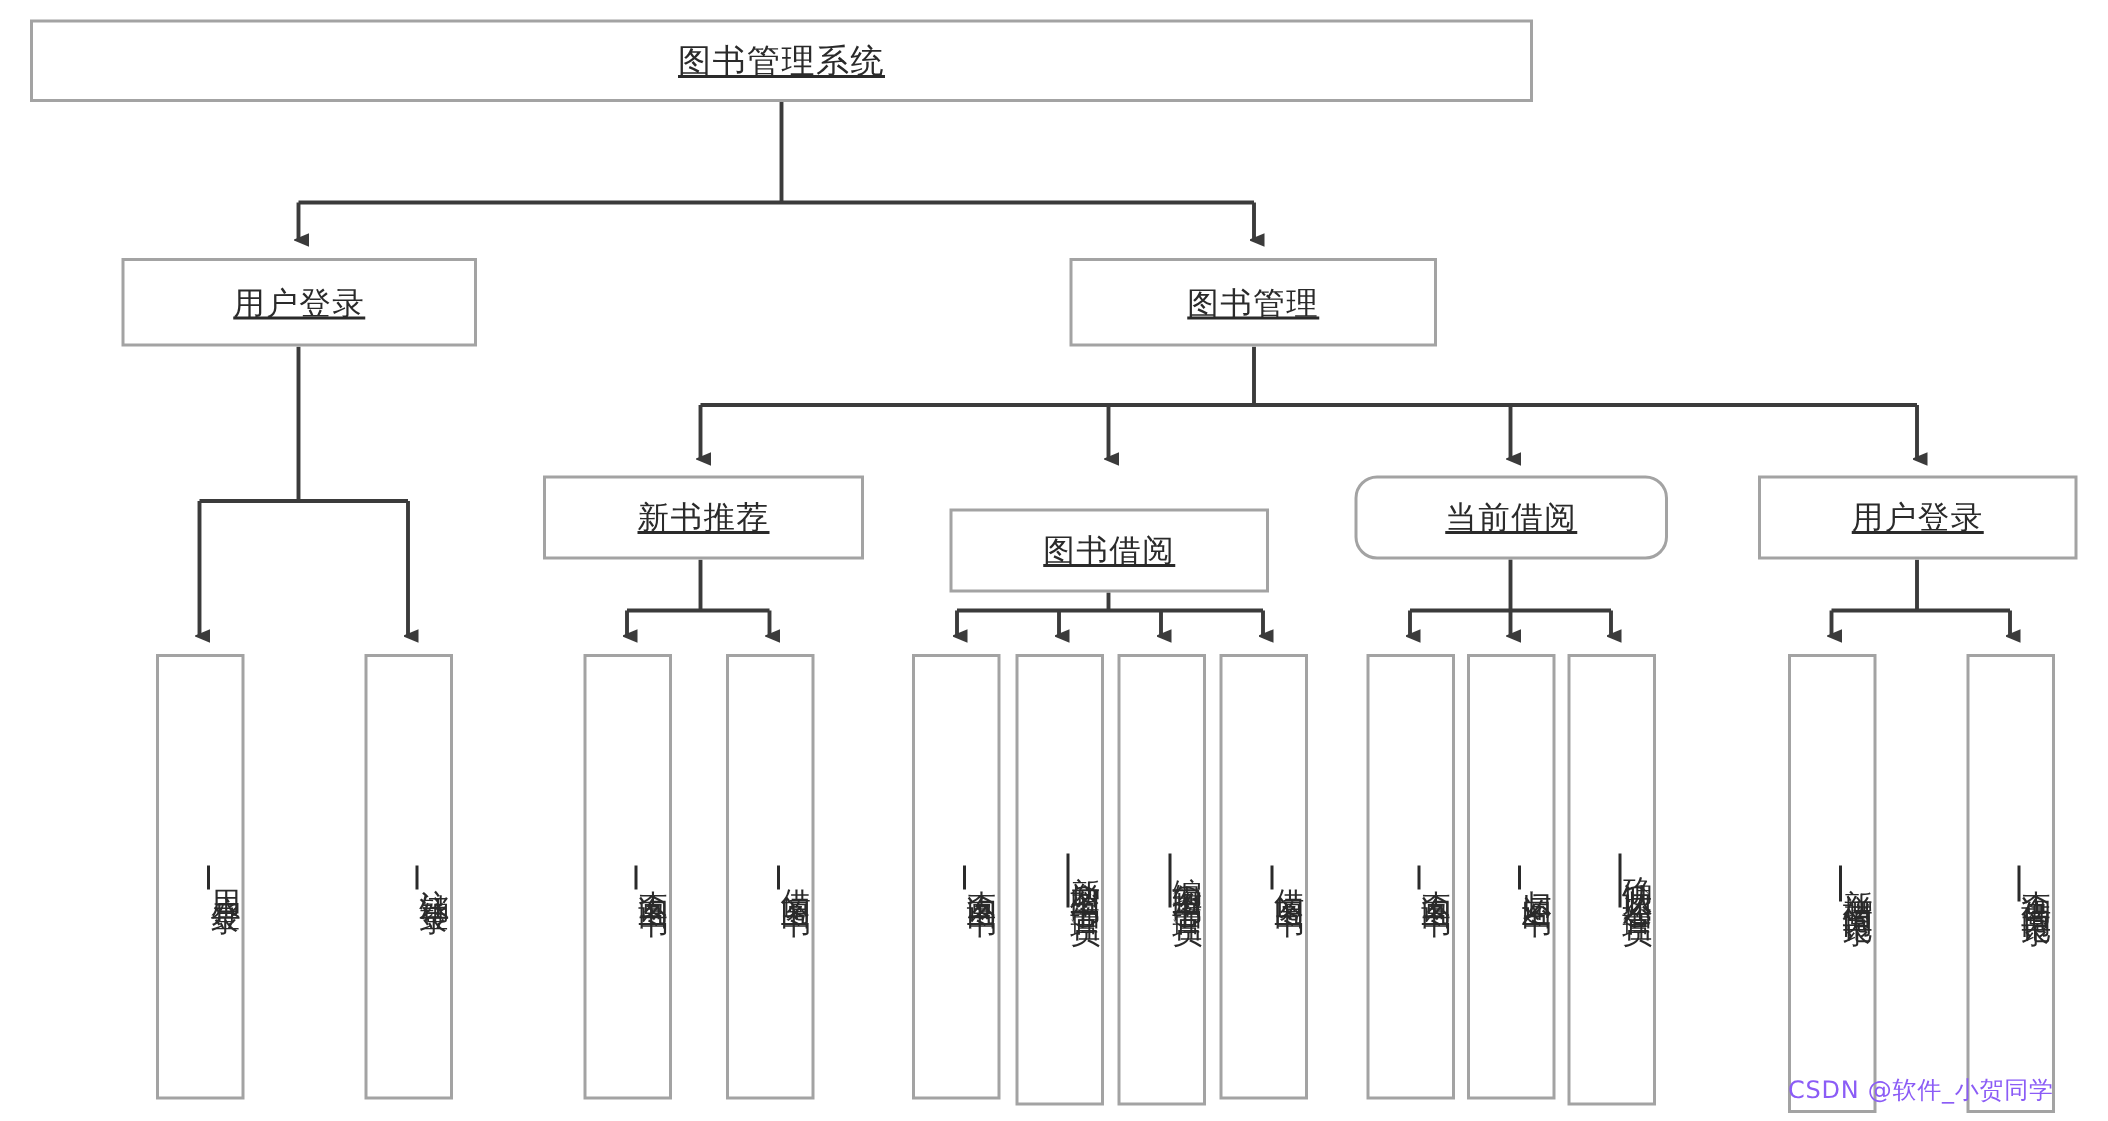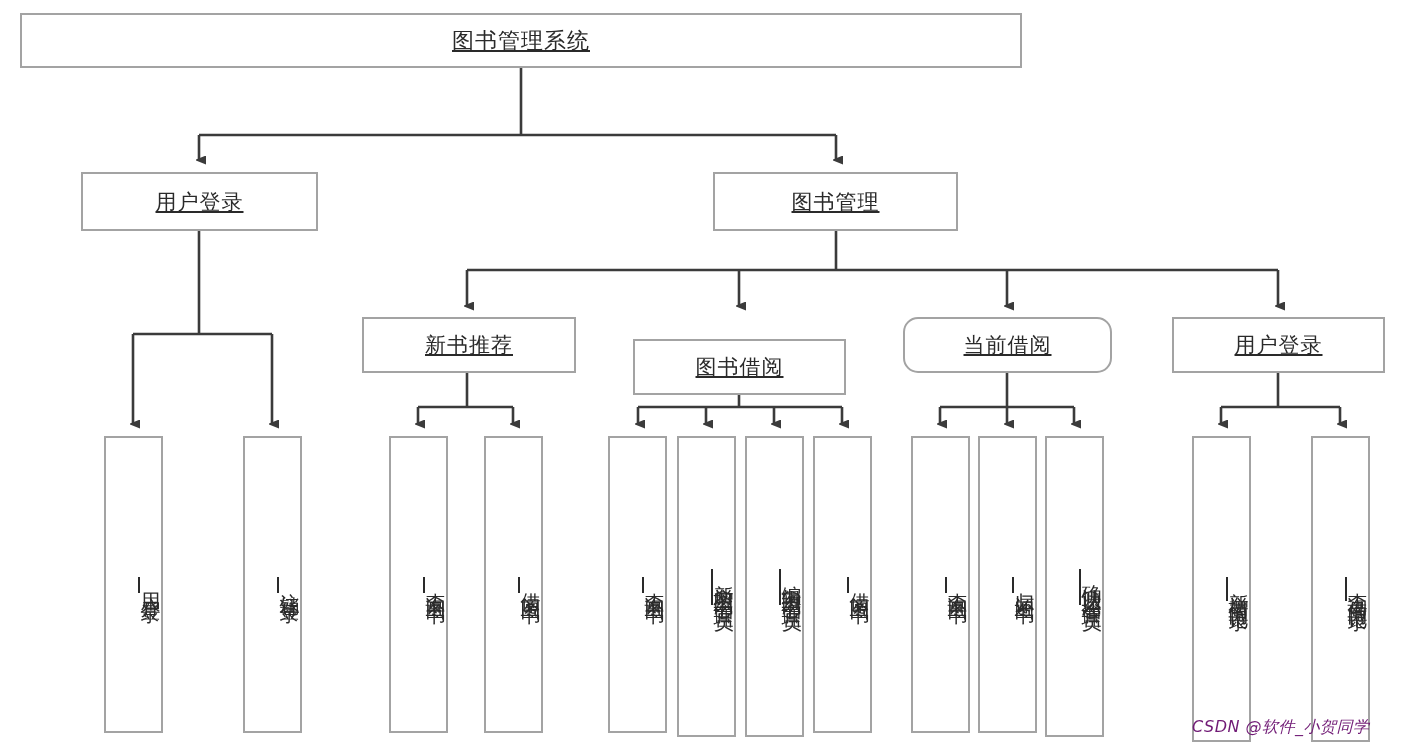--- a/index.html
+++ b/index.html
@@ -55,24 +55,23 @@
     writing-mode: vertical-rl;
     text-orientation: upright;
     white-space: nowrap;
   }
   #root-node {
     font-size: 22px;
   }
   .watermark {
     position: absolute;
     font-size: 16px;
-    color: #701a75;
+    color: #8b5cf6;
     white-space: nowrap;
     letter-spacing: 0.5px;
-    font-style: italic;
   }
 </style>
 </head>
 <body>
 
 <div id="canvas">
 
   <svg id="wires" viewBox="0 0 1405 747">
     <defs>
       <marker id="arrow" markerWidth="10" markerHeight="10" refX="4.5" refY="7" orient="auto" markerUnits="userSpaceOnUse">

